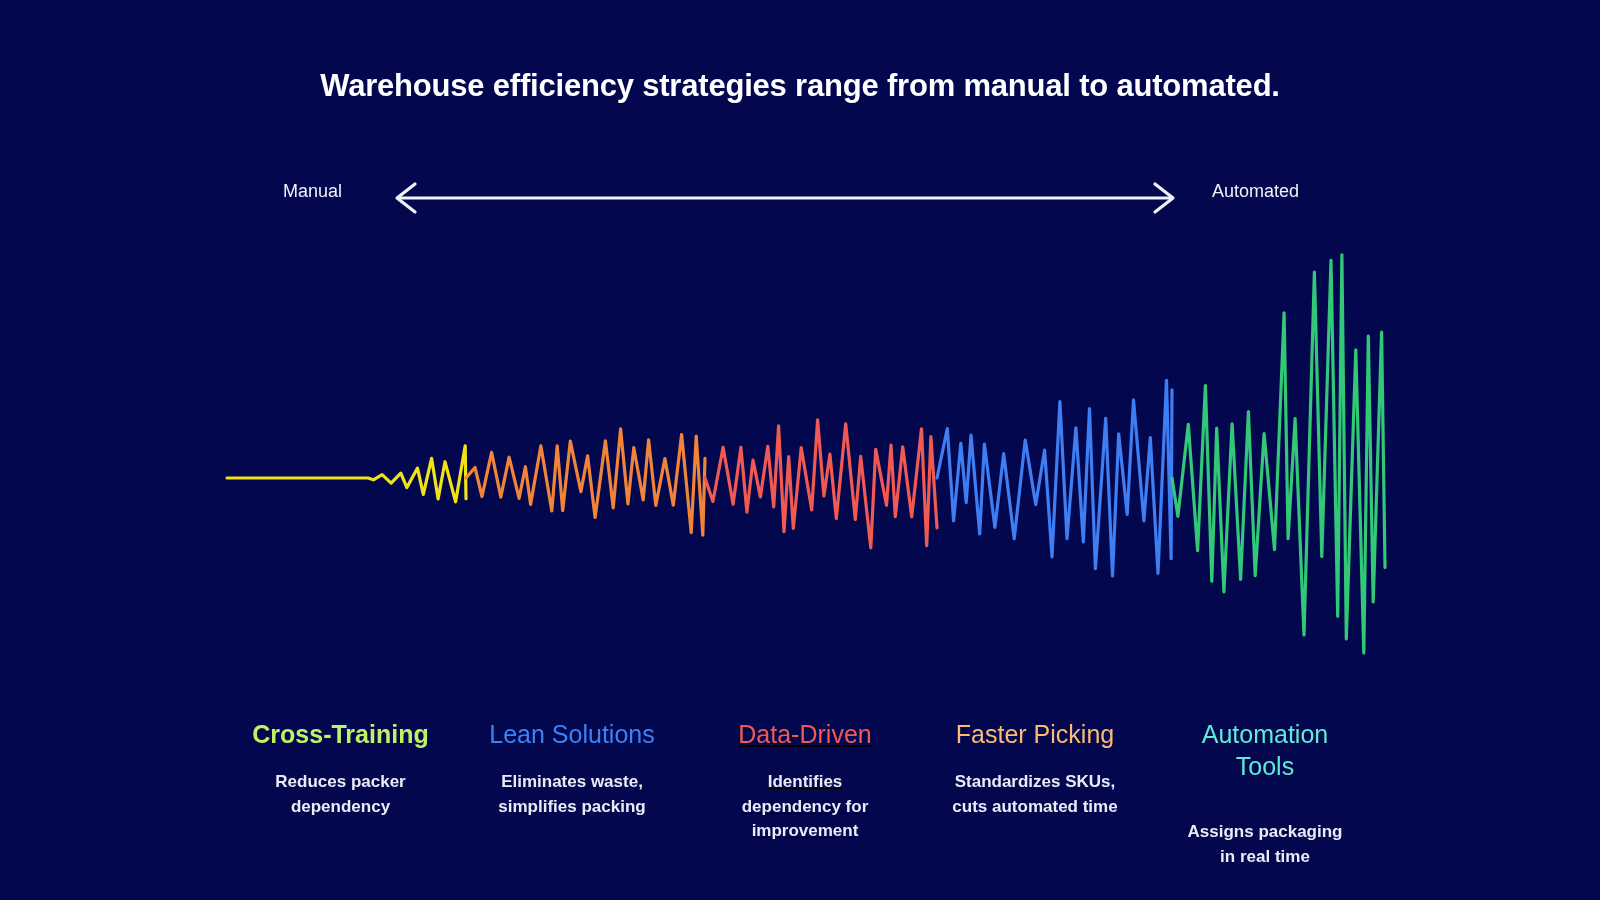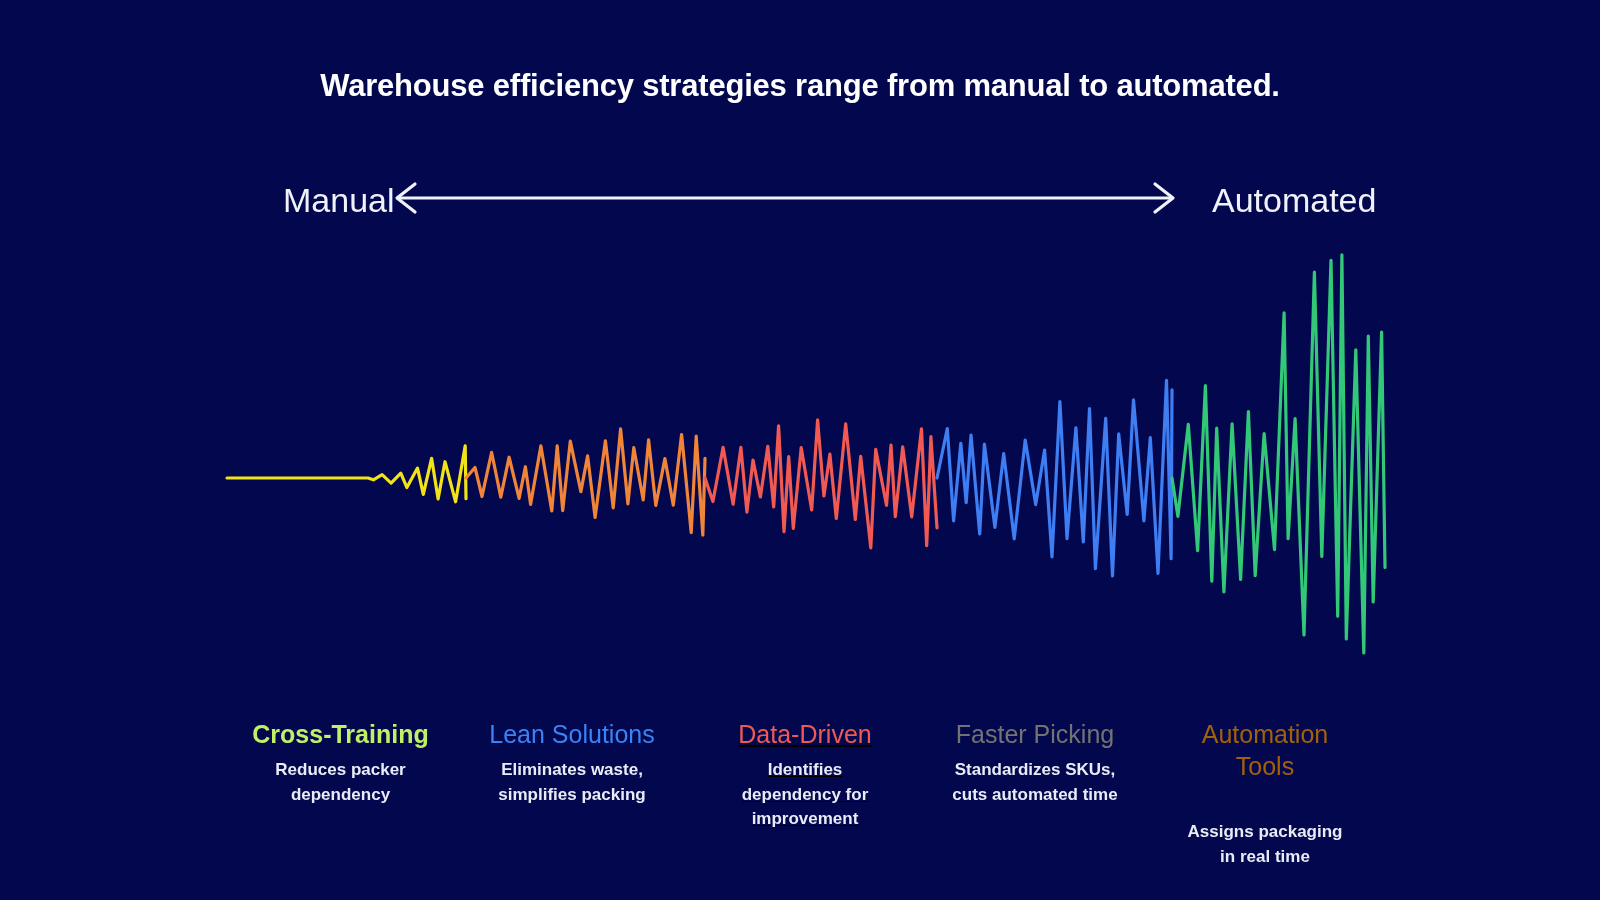--- a/index.html
+++ b/index.html
@@ -22,39 +22,39 @@
     letter-spacing:-0.2px;
   }
 
   
   #axis {
     position:absolute; left:0; top:178px; width:1600px; height:44px;
   }
   #axis-left-label, #axis-right-label {
     position:absolute; top:3px;
     color:#f0f2fa;
-    font-size:34px;
+    font-size:18px;
     font-weight:400;
     white-space:nowrap;
   }
   #axis-left-label  { left:283px; }
   #axis-right-label { left:1212px;text-align:right; }
   #axis-arrow { position:absolute; left:385px; top:0; width:800px; height:40px; }
 
   
   #wave { position:absolute; left:0; top:0; width:1600px; height:900px; }
 
   
   #cats { position:absolute; left:0; top:718px; width:1600px; height:182px; }
   .cat { position:absolute; top:0; text-align:center; }
   .cat-title {
     font-size:25px; font-weight:bold; line-height:1.28; white-space:pre-line;
   }
   .cat-desc {
-    margin-top:8px;
+    margin-top:20px;
     color:#e9ecf7;
     font-size:17px;
     font-weight:bold;
     line-height:1.45;
     white-space:pre-line;
   }
 
   
   #cat-0 { left:238px; width:205px; }
   #cat-1 { left:468px; width:208px; }
@@ -110,26 +110,26 @@
     </div>
 
     <div class="cat" id="cat-2">
       <div class="cat-title" style="color: rgb(240, 90, 82);">Data-Driven</div>
       <div class="cat-desc">Identifies
 dependency for
 improvement</div>
     </div>
 
     <div class="cat" id="cat-3">
-      <div class="cat-title" style="color: #737373;">Faster Picking</div>
+      <div class="cat-title" style="color: #fdba74;">Faster Picking</div>
       <div class="cat-desc">Standardizes SKUs,
 cuts automated time</div>
     </div>
 
     <div class="cat" id="cat-4">
-      <div class="cat-title" style="color: #a16207;">Automation
+      <div class="cat-title" style="color: #5eead4;">Automation
 Tools</div>
       <div class="cat-desc">Assigns packaging
 in real time</div>
     </div>
 
   </div>
 </div>
 
 </body></html>

